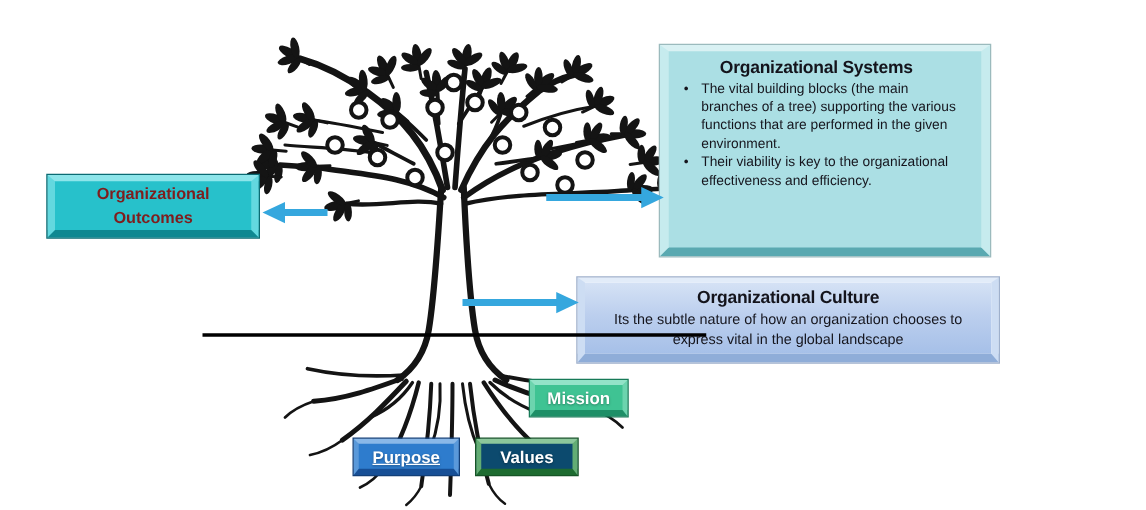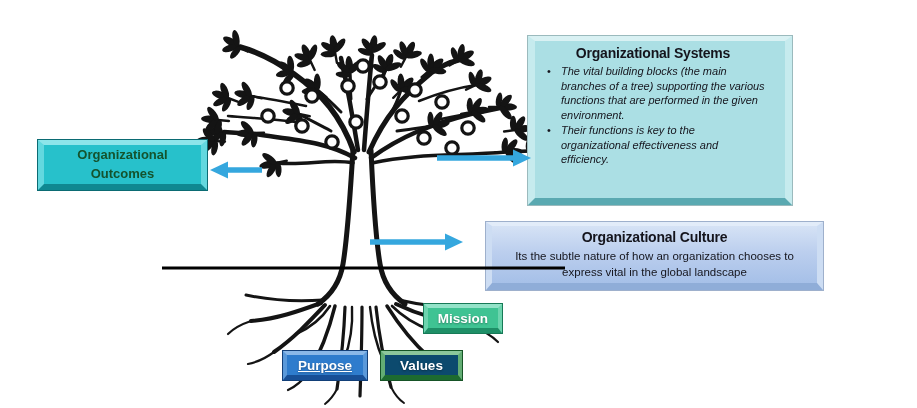--- a/index.html
+++ b/index.html
@@ -17,45 +17,44 @@
   
   .btn3d{
     position:absolute;box-sizing:border-box;
     background:#27c1cb;
     border-top:5px solid #8de5ea;border-left:6px solid #63d8df;
     border-right:6px solid #63d8df;border-bottom:6px solid #0f8891;
     outline:1px solid #0b6b73;
     display:flex;align-items:center;justify-content:center;text-align:center;
   }
   .outcomes{left:38px;top:140px;width:169px;height:50px;z-index:30;}
-  .outcomes .ttl{font-weight:bold;font-size:13px;line-height:1.4;color:#14532d;}
+  .outcomes .ttl{font-weight:bold;font-size:13px;line-height:1.4;color:#7f1d1d;}
 
   
   .panel{position:absolute;box-sizing:border-box;z-index:30;}
   .systems{
     left:528px;top:36px;width:264px;height:169px;
     background:#abdfe4;
     border-top:5px solid #d9f1f3;border-left:7px solid #c6ebee;
     border-right:7px solid #c6ebee;border-bottom:7px solid #5aa9b1;
     outline:1px solid #9bbabd;
     padding:2px 16px 2px 2px;
   }
   .culture{
     left:462px;top:222px;width:337px;height:68px;z-index:20;
     background:linear-gradient(180deg,#d5e2f5 0%,#bccfee 45%,#a6c0e8 100%);
     border-top:4px solid #e2ecf9;border-left:6px solid #cdddf3;
     border-right:6px solid #cdddf3;border-bottom:7px solid #8fadd8;
     outline:1px solid #9eb0cc;
     padding:1px 6px;
-    margin-left:24px;
   }
   .panel-title{font-weight:bold;font-size:14px;text-align:center;color:#14141c;margin:2px 0 3px 0;letter-spacing:-0.2px;}
   .bullet-item{display:flex;font-size:11px;line-height:1.32;color:#15151d;margin-bottom:1px;}
   .bullet-dot{width:24px;flex:none;text-align:center;}
-  .bullet-text{flex:1;padding-right:4px;font-style:italic;}
+  .bullet-text{flex:1;padding-right:4px;}
   .culture-body{font-size:11.5px;line-height:1.4;text-align:center;color:#15151d;padding:0 4px;}
 
   
   .tag{
     position:absolute;box-sizing:border-box;z-index:40;
     display:flex;align-items:center;justify-content:center;
     color:#fff;font-weight:bold;font-size:13.5px;
     text-shadow:0 1px 2px rgba(0,0,0,0.35);
   }
   .tag-vision{
@@ -202,21 +201,21 @@
   </div>
 
   <div class="panel systems">
     <div class="panel-title">Organizational Systems</div>
     <div class="bullet-item">
       <span class="bullet-dot">•</span>
       <span class="bullet-text">The vital building blocks (the main branches of a tree) supporting the various functions that are performed in the given environment.</span>
     </div>
     <div class="bullet-item">
       <span class="bullet-dot">•</span>
-      <span class="bullet-text">Their functions is key to the organizational effectiveness and efficiency.</span>
+      <span class="bullet-text">Their viability is key to the organizational effectiveness and efficiency.</span>
     </div>
   </div>
 
   <div class="panel culture">
     <div class="panel-title">Organizational Culture</div>
     <div class="culture-body">Its the subtle nature of how an organization chooses to express vital in the global landscape</div>
   </div>
 
   <div class="tag tag-mission">
     <span>Mission</span>

